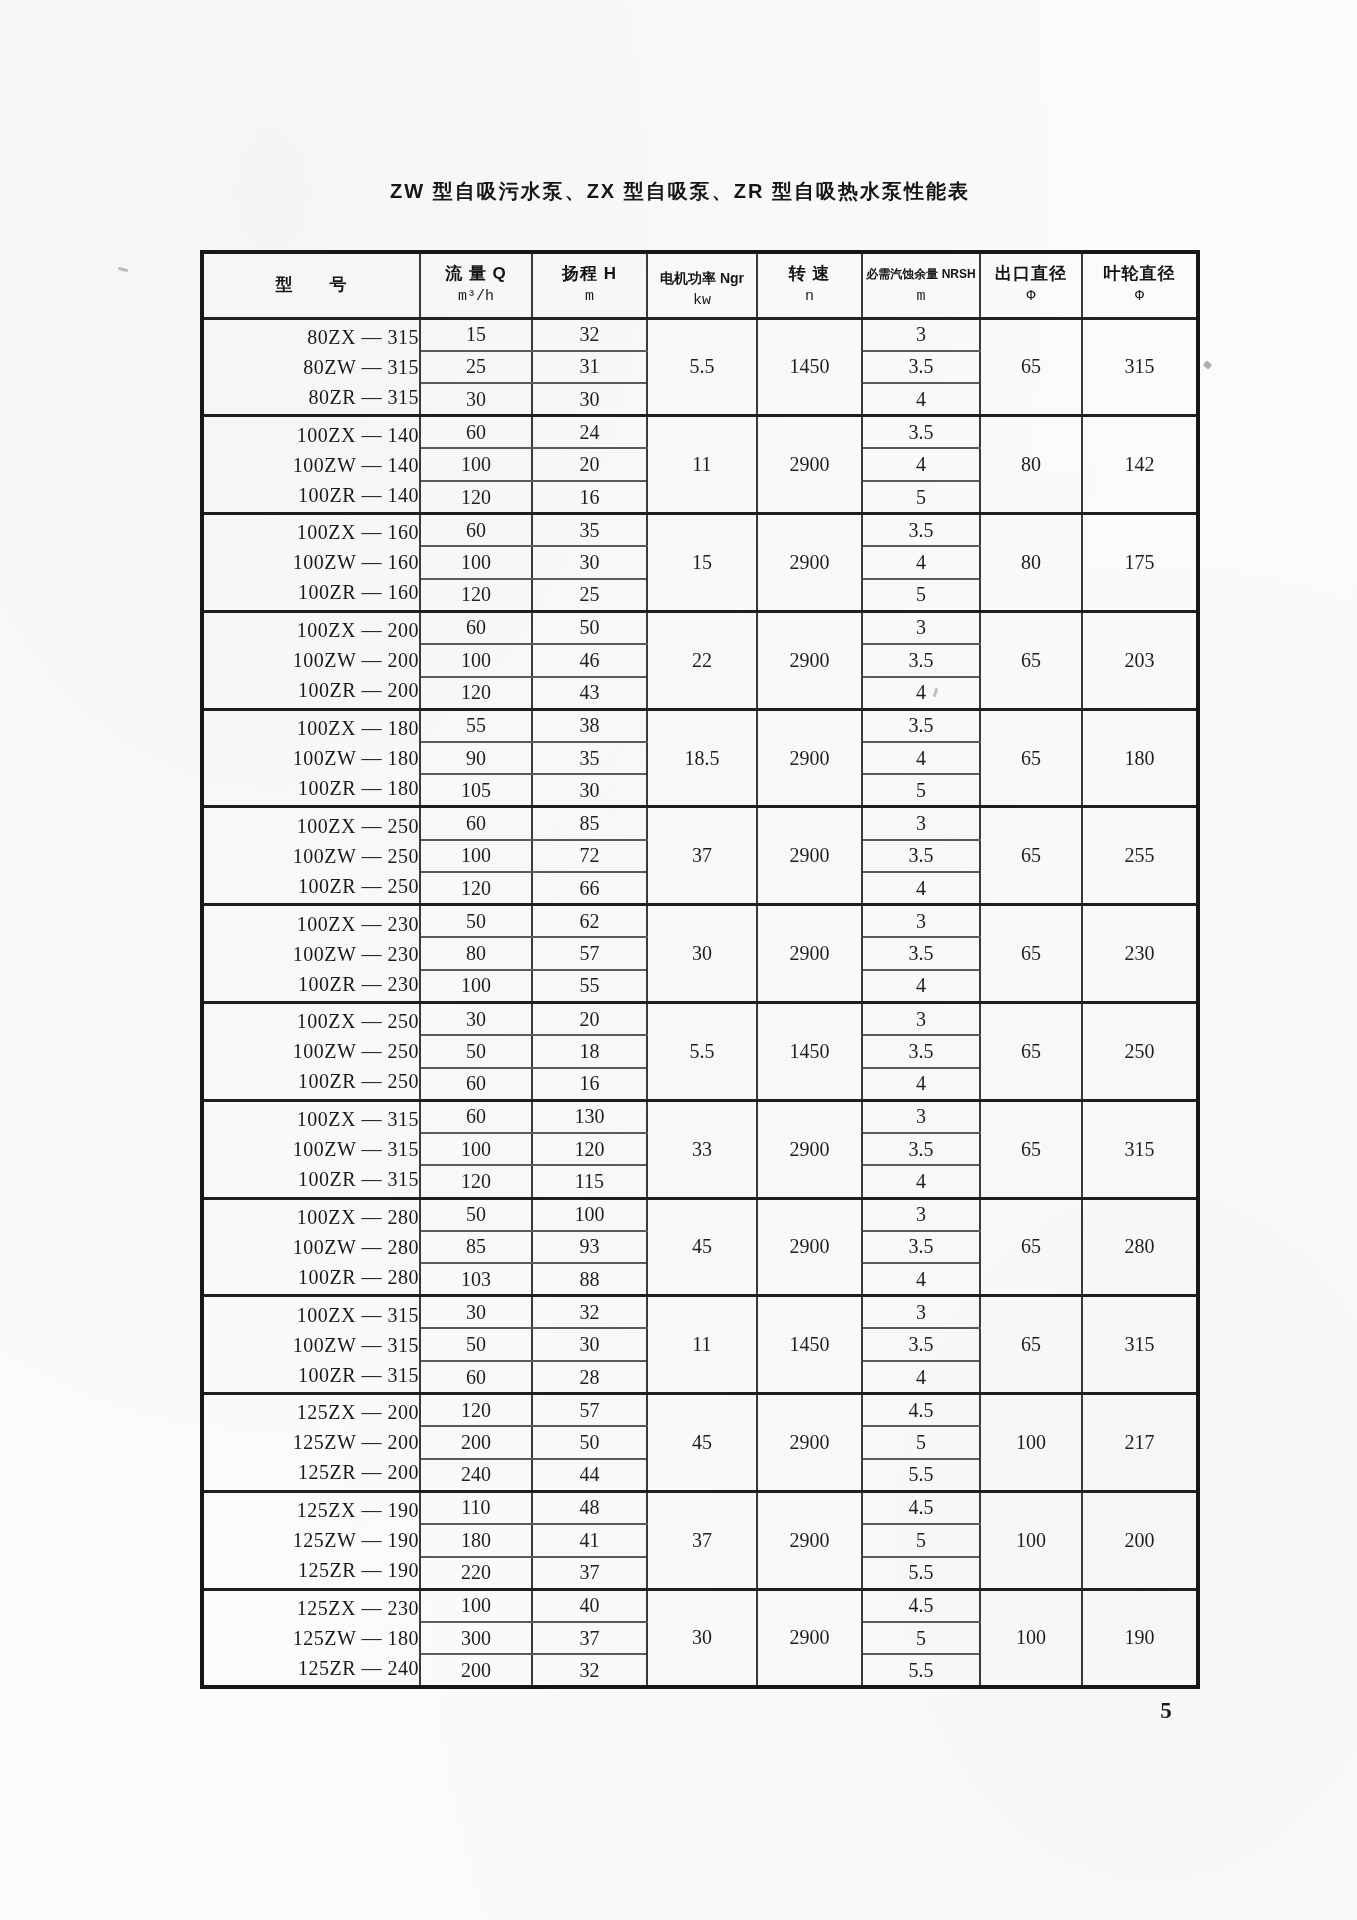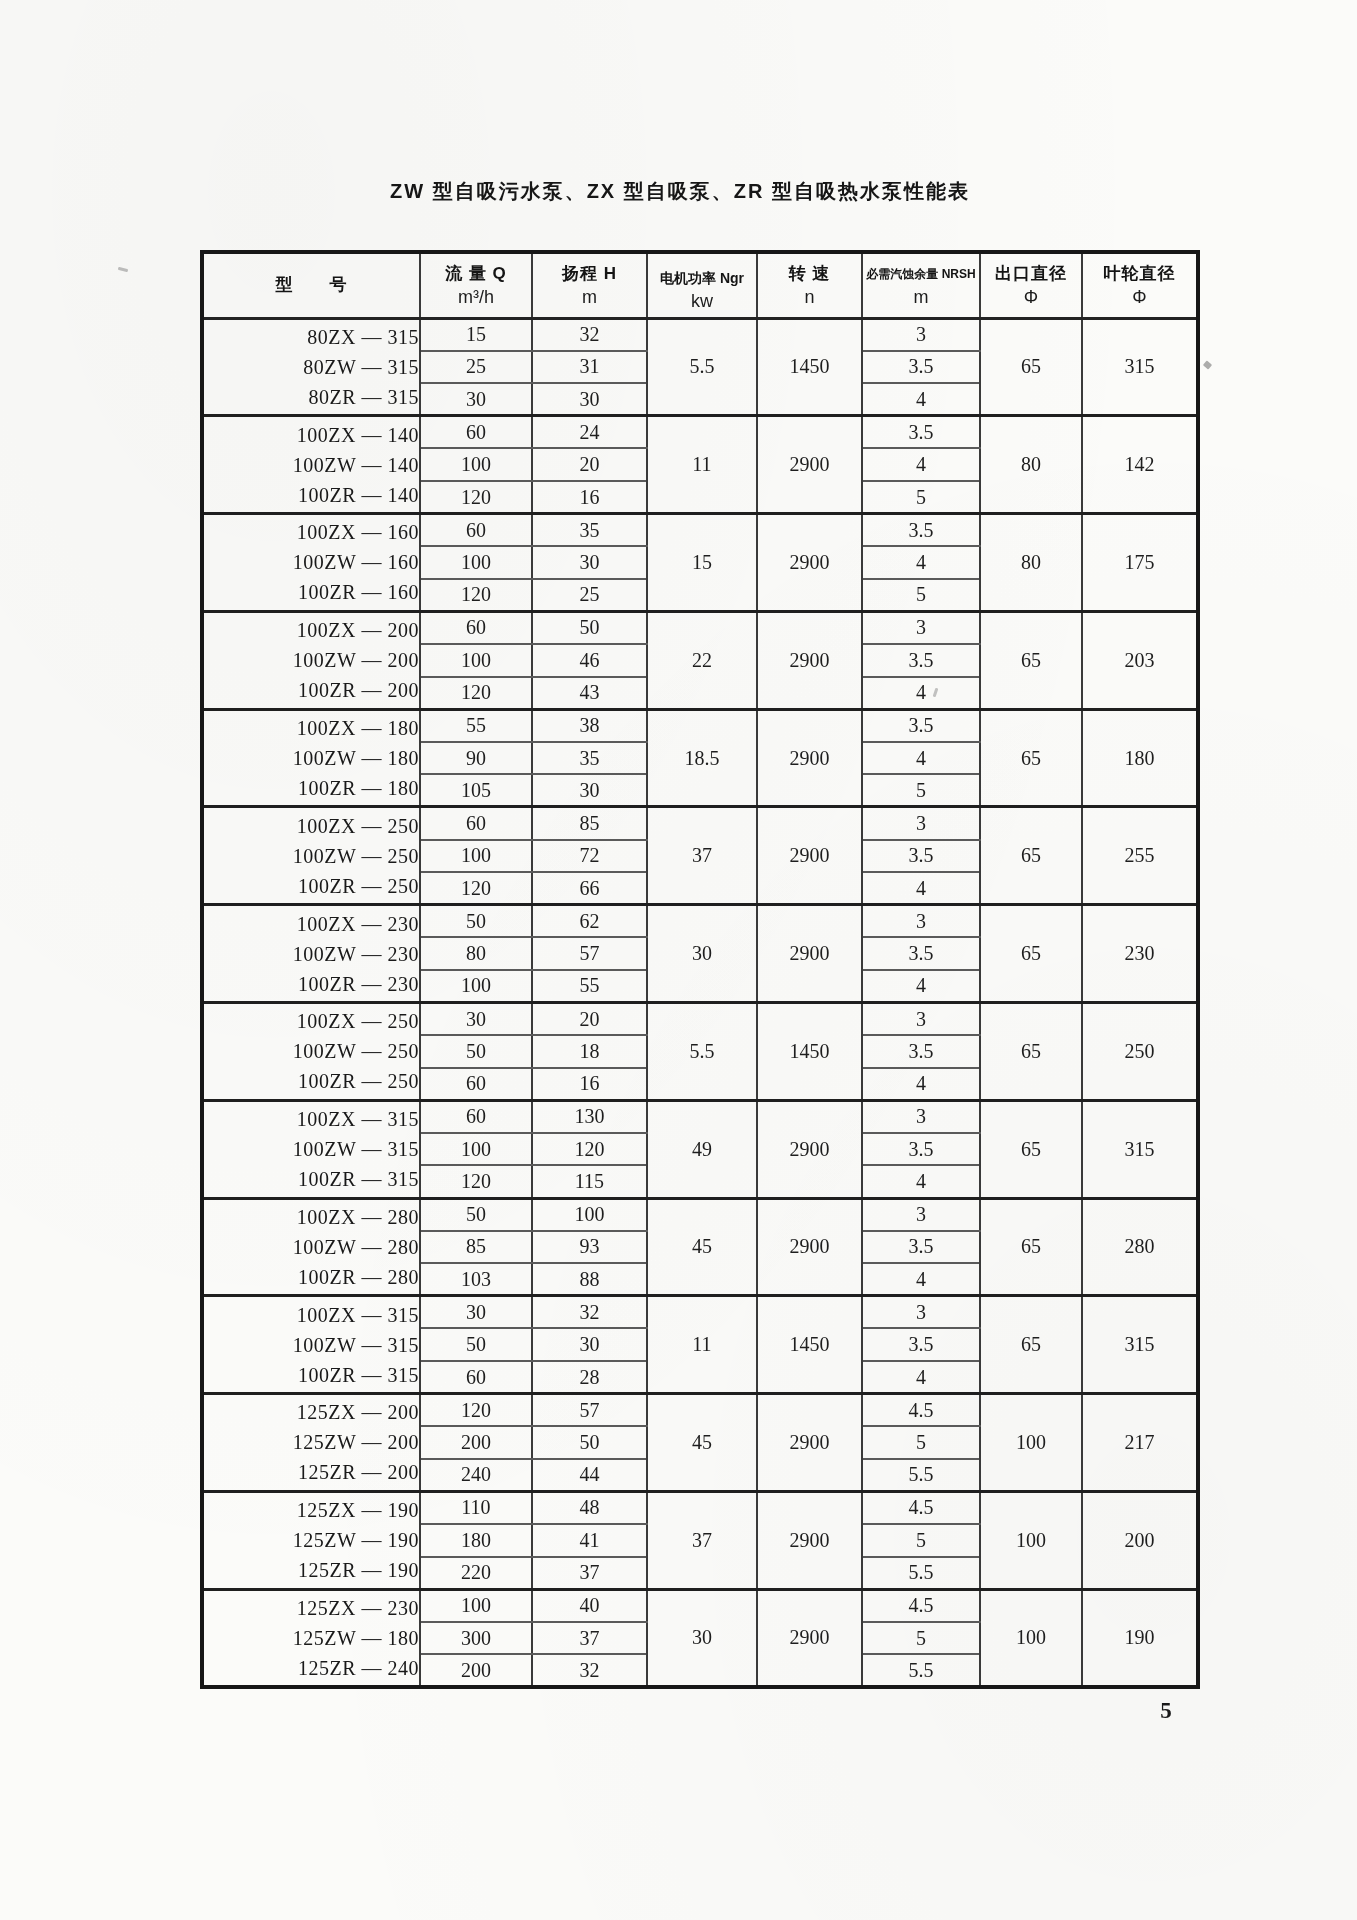--- a/index.html
+++ b/index.html
@@ -49,23 +49,23 @@
     font-family: "Liberation Sans", "DejaVu Sans", sans-serif;
     font-weight: 700;
     font-size: 17px;
     line-height: 24px;
     color: #141414;
     letter-spacing: 1px;
   }
   th.small .h1 { font-size: 14px; letter-spacing: 0; margin-top: 8px; }
   th.tiny  .h1 { font-size: 12px; letter-spacing: 0; }
   .h2 {
-    font-family: Liberation Sans, sans-serif;
+    font-family: Liberation Mono, monospace;
     font-weight: 400;
-    font-size: 18px;
+    font-size: 15px;
     line-height: 22px;
     color: #1c1c1c;
   }
   tbody tr { height: 32.6px; }
   tbody tr.gr1 td { border-top: 3px solid #1f1f1f; }
   td.num {
     font-family: "Liberation Serif", serif;
     font-size: 20px;
     color: #1e1e1e;
   }
@@ -351,21 +351,21 @@
   </tr>
 
   <tr class="gr1">
     <td class="model" rowspan="3">
       <div class="mline">100ZX — 315</div>
       <div class="mline">100ZW — 315</div>
       <div class="mline">100ZR — 315</div>
     </td>
     <td class="num cut">60</td>
     <td class="num cut">130</td>
-    <td class="num" rowspan="3">49</td>
+    <td class="num" rowspan="3">33</td>
     <td class="num" rowspan="3">2900</td>
     <td class="num cut">3</td>
     <td class="num" rowspan="3">65</td>
     <td class="num" rowspan="3">315</td>
   </tr>
   <tr class="gr2">
     <td class="num cut">100</td>
     <td class="num cut">120</td>
     <td class="num cut">3.5</td>
   </tr>

